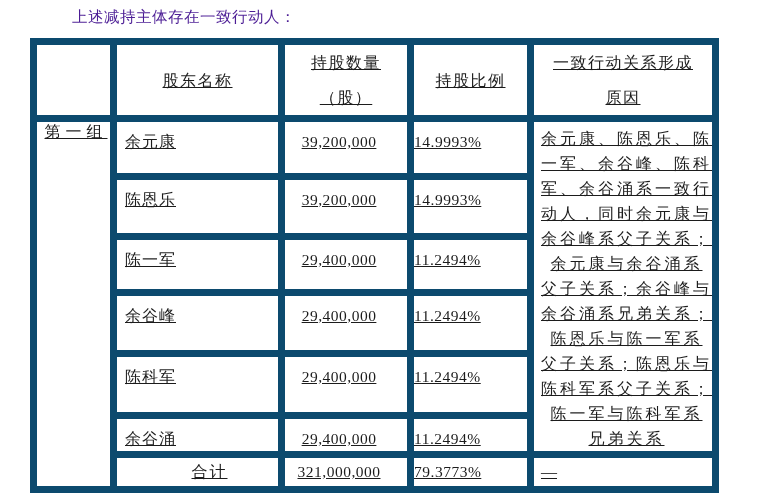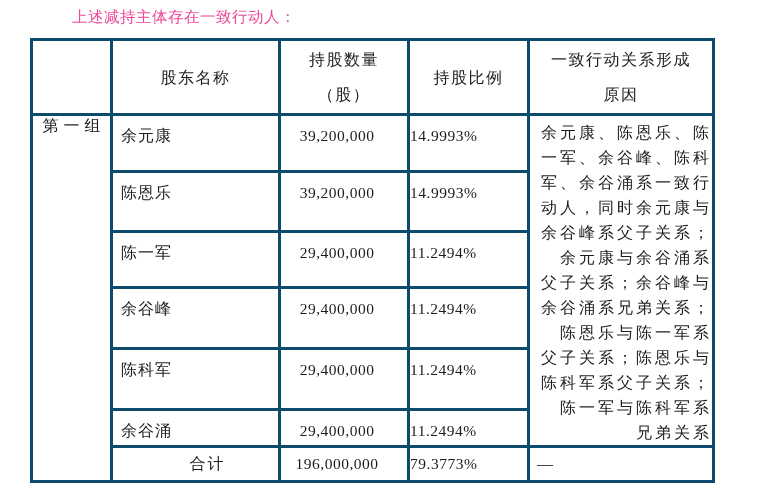--- a/index.html
+++ b/index.html
@@ -9,32 +9,33 @@
     font-family: "Liberation Serif", "DejaVu Serif", serif;
     color: #1c1c1c;
     position: relative;
     overflow: hidden;
   }
   .doc-title {
     position: absolute;
     left: 72px; top: 7px;
     font-size: 15.5px;
     letter-spacing: 0.5px;
-    color: #ec4899;
+    color: #4c1d95;
   }
   table.holders-table {
     position: absolute;
     left: 30px; top: 38px;
     border-collapse: collapse;
     table-layout: fixed;
     font-size: 16px;
   }
   table.holders-table td {
-    border: 3px solid #0c4a6e;
+    border: 7px solid #0c4a6e;
     overflow: hidden;
+    text-decoration: underline;
   }
   col.c-group  { width: 80px; }
   col.c-name   { width: 168px; }
   col.c-qty    { width: 129px; }
   col.c-ratio  { width: 120px; }
   col.c-reason { width: 185px; }
 
   tr.header-row { height: 75px; }
   tr.header-row td {
     text-align: center;
@@ -63,21 +64,21 @@
     letter-spacing: 0.5px;
   }
   td.cell-group {
     text-align: center;
     vertical-align: middle;
     letter-spacing: 5px;
     padding-left: 5px;
   }
   td.cell-reason {
     vertical-align: top;
-    text-align: right;
+    text-align: center;
     padding: 4px 0 0 7px;
     line-height: 25px;
     letter-spacing: 3px;
     white-space: pre-line;
   }
   tr.row-1 { height: 56px; margin-top: 41px; }
   tr.row-2 { height: 59px; }
   tr.row-3 { height: 54px; }
   tr.row-4 { height: 60px; }
   tr.row-5 { height: 60px; }
@@ -170,18 +171,18 @@
     </tr>
 
     <tr class="data-row row-6">
       <td class="cell-name">余谷涌</td>
       <td class="cell-qty">29,400,000</td>
       <td class="cell-ratio">11.2494%</td>
     </tr>
 
     <tr class="total-row">
       <td class="cell-total-label">合计</td>
-      <td class="cell-qty">196,000,000</td>
+      <td class="cell-qty">321,000,000</td>
       <td class="cell-ratio">79.3773%</td>
       <td class="cell-reason-dash">—</td>
     </tr>
   </tbody>
 </table>
 
 </body></html>

